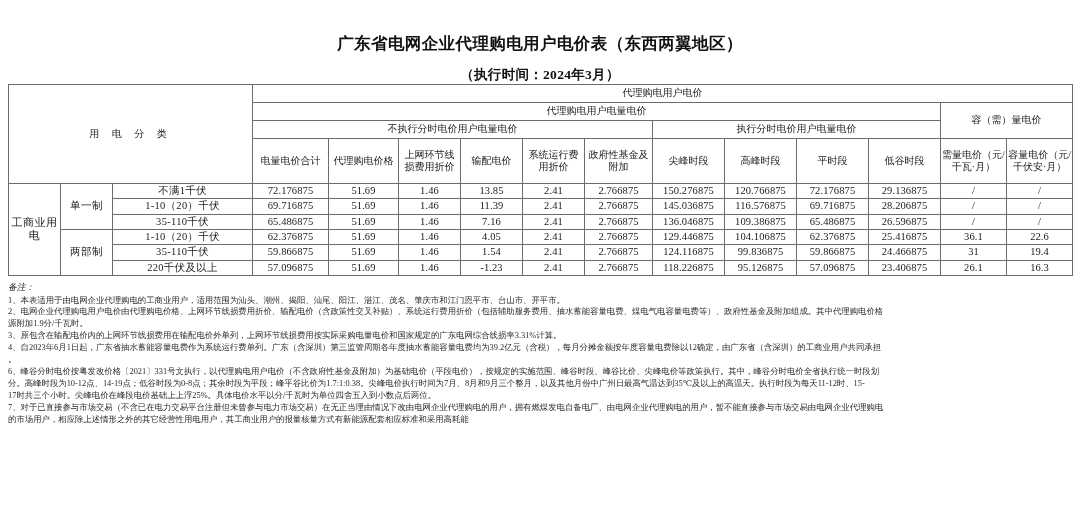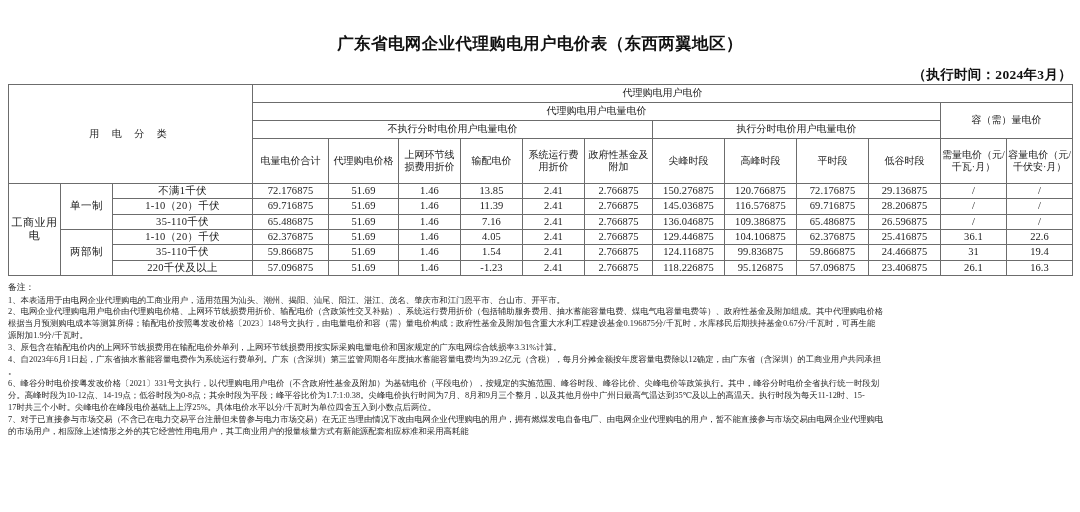--- a/index.html
+++ b/index.html
@@ -27,21 +27,21 @@
   .doc-title {
     text-align: center;
     font-size: 16.5px;
     font-weight: bold;
     letter-spacing: 0.4px;
     padding-top: 18px;
     line-height: 1.2;
     color: #111;
   }
   .doc-subtitle {
-    text-align: right;
+    text-align: center;
     font-size: 13.5px;
     font-weight: bold;
     padding-top: 12px;
     letter-spacing: 0.3px;
     color: #111;
   }
 
   .unit-line {
     text-align: right;
     font-size: 10.5px;
@@ -106,20 +106,21 @@
     padding-top: 5px;
     font-size: 8.4px;
     line-height: 1.42;
     color: #2a2a2a;
     letter-spacing: 0px;
   }
   .notes-title {
     font-size: 8.8px;
     padding-bottom: 1px;
     color: #1a1a1a;
+    font-style: italic;
   }
   .note {
     white-space: nowrap;
     overflow: hidden;
   }
 </style>
 </head>
 <body>
 
 <div class="page">
@@ -267,21 +268,20 @@
         <td class="num">26.1</td>
         <td class="num">16.3</td>
       </tr>
     </tbody>
   </table>
 
   <div class="notes">
     <div class="notes-title">备注：</div>
     <div class="note">1、本表适用于由电网企业代理购电的工商业用户，适用范围为汕头、潮州、揭阳、汕尾、阳江、湛江、茂名、肇庆市和江门恩平市、台山市、开平市。</div>
     <div class="note">2、电网企业代理购电用户电价由代理购电价格、上网环节线损费用折价、输配电价（含政策性交叉补贴）、系统运行费用折价（包括辅助服务费用、抽水蓄能容量电费、煤电气电容量电费等）、政府性基金及附加组成。其中代理购电价格</div>
-    <div class="note">根据当月预测购电成本等测算所得；输配电价按照粤发改价格〔2023〕148号文执行，由电量电价和容（需）量电价构成；政府性基金及附加包含重大水利工程建设基金0.196875分/千瓦时，水库移民后期扶持基金0.67分/千瓦时，可再生能</div>
     <div class="note">源附加1.9分/千瓦时。</div>
     <div class="note">3、原包含在输配电价内的上网环节线损费用在输配电价外单列，上网环节线损费用按实际采购电量电价和国家规定的广东电网综合线损率3.31%计算。</div>
     <div class="note">4、自2023年6月1日起，广东省抽水蓄能容量电费作为系统运行费单列。广东（含深圳）第三监管周期各年度抽水蓄能容量电费均为39.2亿元（含税），每月分摊金额按年度容量电费除以12确定，由广东省（含深圳）的工商业用户共同承担</div>
     <div class="note">。</div>
     <div class="note">6、峰谷分时电价按粤发改价格〔2021〕331号文执行，以代理购电用户电价（不含政府性基金及附加）为基础电价（平段电价），按规定的实施范围、峰谷时段、峰谷比价、尖峰电价等政策执行。其中，峰谷分时电价全省执行统一时段划</div>
     <div class="note">分。高峰时段为10-12点、14-19点；低谷时段为0-8点；其余时段为平段；峰平谷比价为1.7:1:0.38。尖峰电价执行时间为7月、8月和9月三个整月，以及其他月份中广州日最高气温达到35℃及以上的高温天。执行时段为每天11-12时、15-</div>
     <div class="note">17时共三个小时。尖峰电价在峰段电价基础上上浮25%。具体电价水平以分/千瓦时为单位四舍五入到小数点后两位。</div>
     <div class="note">7、对于已直接参与市场交易（不含已在电力交易平台注册但未曾参与电力市场交易）在无正当理由情况下改由电网企业代理购电的用户，拥有燃煤发电自备电厂、由电网企业代理购电的用户，暂不能直接参与市场交易由电网企业代理购电</div>
     <div class="note">的市场用户，相应除上述情形之外的其它经营性用电用户，其工商业用户的报量核量方式有新能源配套相应标准和采用高耗能</div>
   </div>

